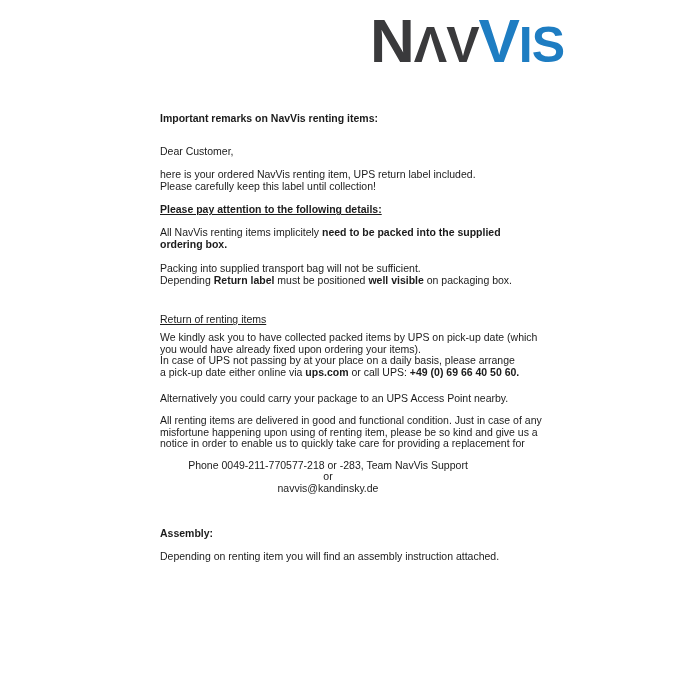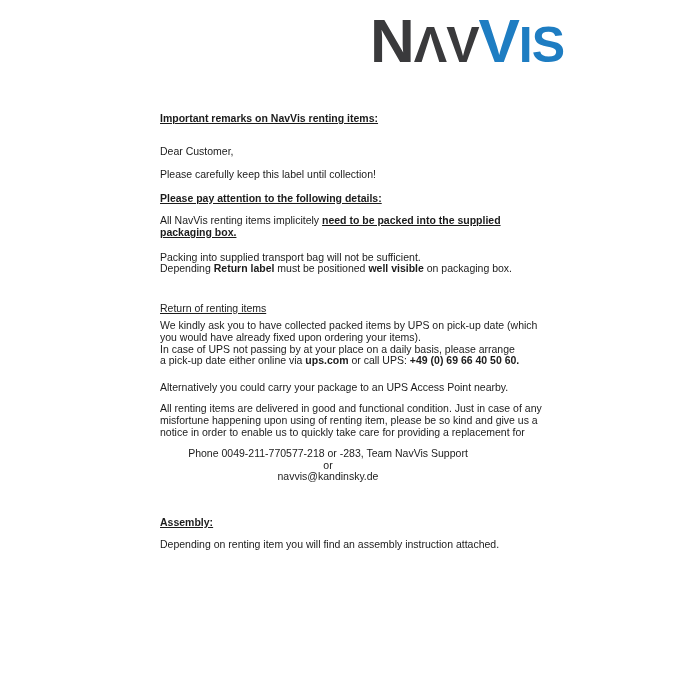--- a/index.html
+++ b/index.html
@@ -35,21 +35,21 @@
     position: absolute;
     left: 160px; top: 113px;
     width: 392px;
     font-size: 10.5px;
     line-height: 11.6px;
     color: #1b1b1b;
   }
   .content div { white-space: nowrap; }
   .b  { font-weight: bold; }
   .u  { text-decoration: underline; }
-  .bu { font-weight: bold; text-decoration: underline; }
+  .bu { font-weight: bold; }
 
   .doc-title        { margin-bottom: 21px; }
   .salutation       { margin-bottom: 12px; }
   .para-intro       { margin-bottom: 12px; }
   .attention-head   { margin-bottom: 11px; text-decoration: underline; }
   .para-packed      { margin-bottom: 13px; }
   .para-bag         { margin-bottom: 28px; }
   .return-head      { margin-bottom: 6px; margin-top: 20px;  }
   .para-pickup      { margin-bottom: 15px; }
   .para-alt         { margin-bottom: 10px; }
@@ -67,28 +67,29 @@
     <span class="dark"><span>N</span><span class="sm">Λ</span><span class="sm">V</span></span><span class="blue"><span>V</span><span class="sm">I</span><span class="sm">S</span></span>
   </div>
 
   <div class="content">
 
     <div class="doc-title bu">Important remarks on NavVis renting items:</div>
 
     <div class="salutation">Dear Customer,</div>
 
     <div class="para-intro">
+      <div>here is your ordered NavVis renting item, UPS return label included.</div>
       <div>Please carefully keep this label until collection!</div>
     </div>
 
     <div class="attention-head b">Please pay attention to the following details:</div>
 
     <div class="para-packed">
       <div><span>All NavVis renting items implicitely </span><span class="bu">need to be packed into the supplied</span></div>
-      <div><span class="bu">packaging box.</span></div>
+      <div><span class="bu">ordering box.</span></div>
     </div>
 
     <div class="para-bag">
       <div>Packing into supplied transport bag will not be sufficient.</div>
       <div><span>Depending </span><span class="b">Return label</span><span> must be positioned </span><span class="b">well visible</span><span> on packaging box.</span></div>
     </div>
 
     <div class="return-head u">Return of renting items</div>
 
     <div class="para-pickup">

